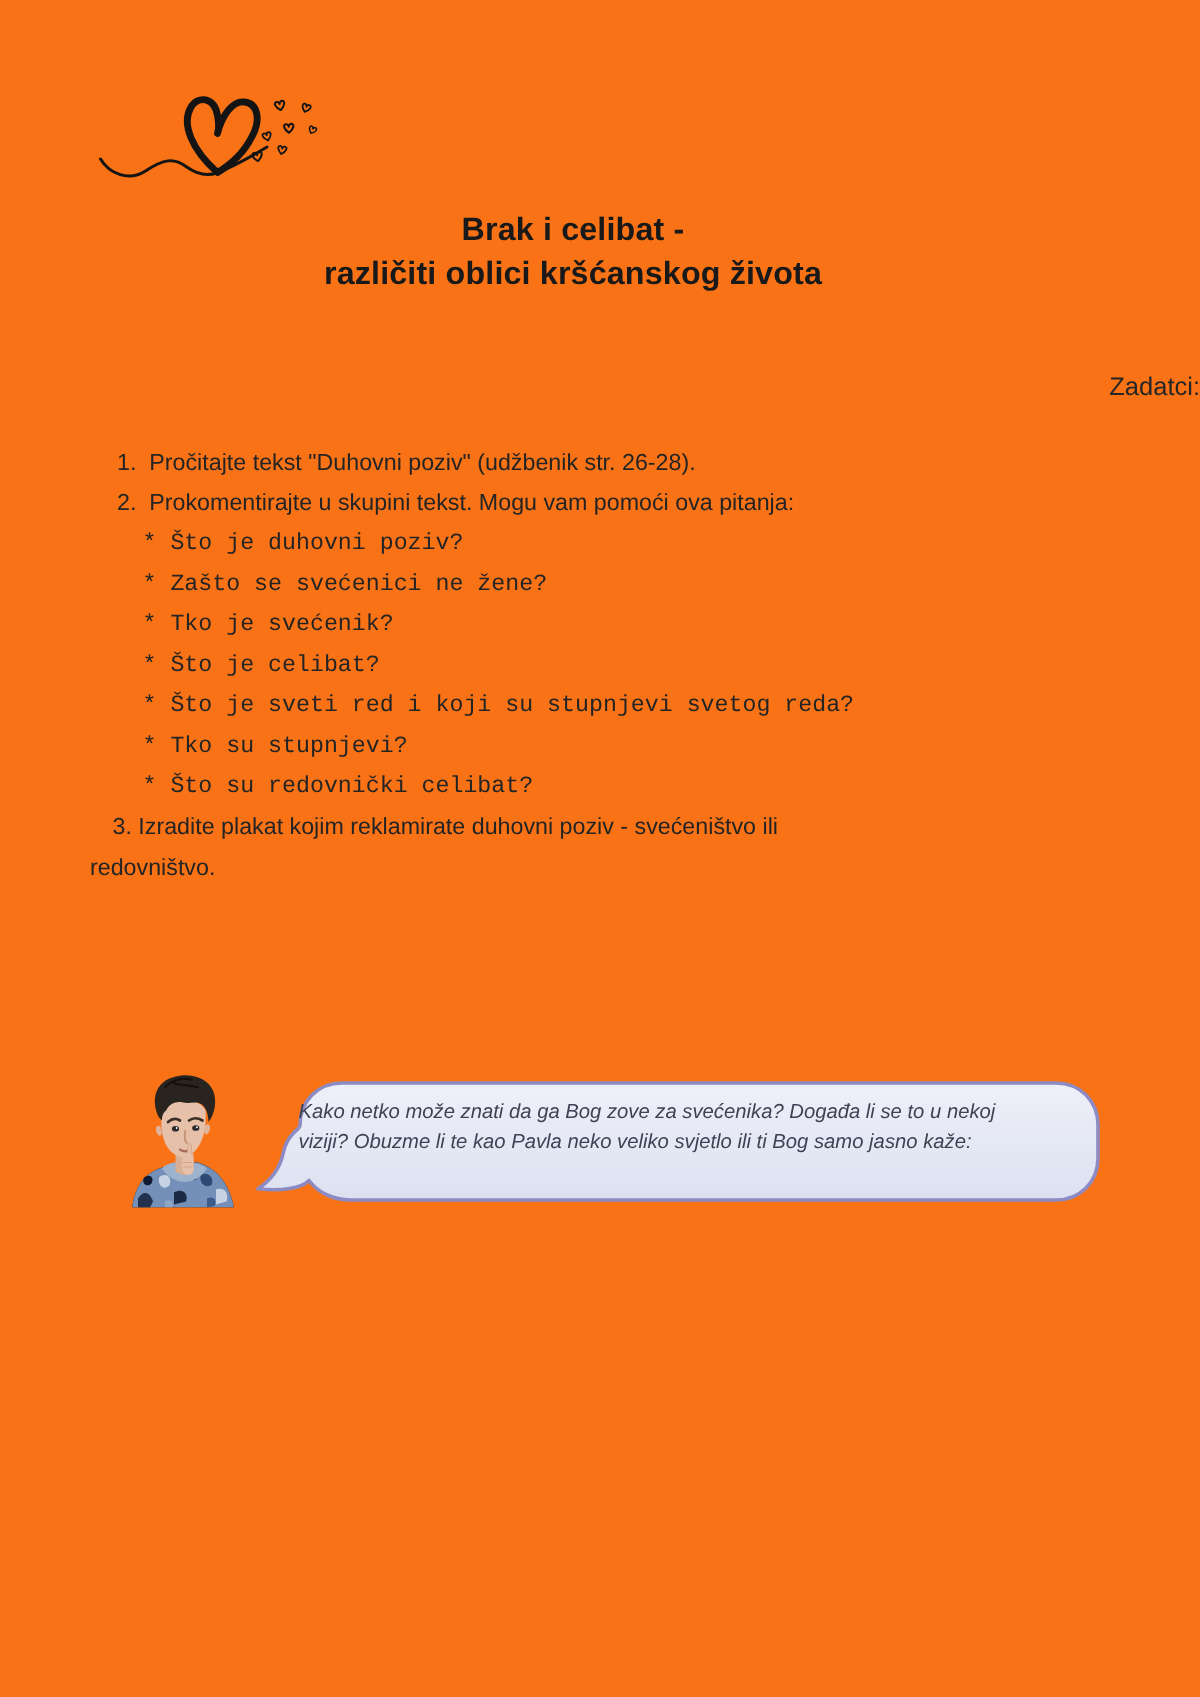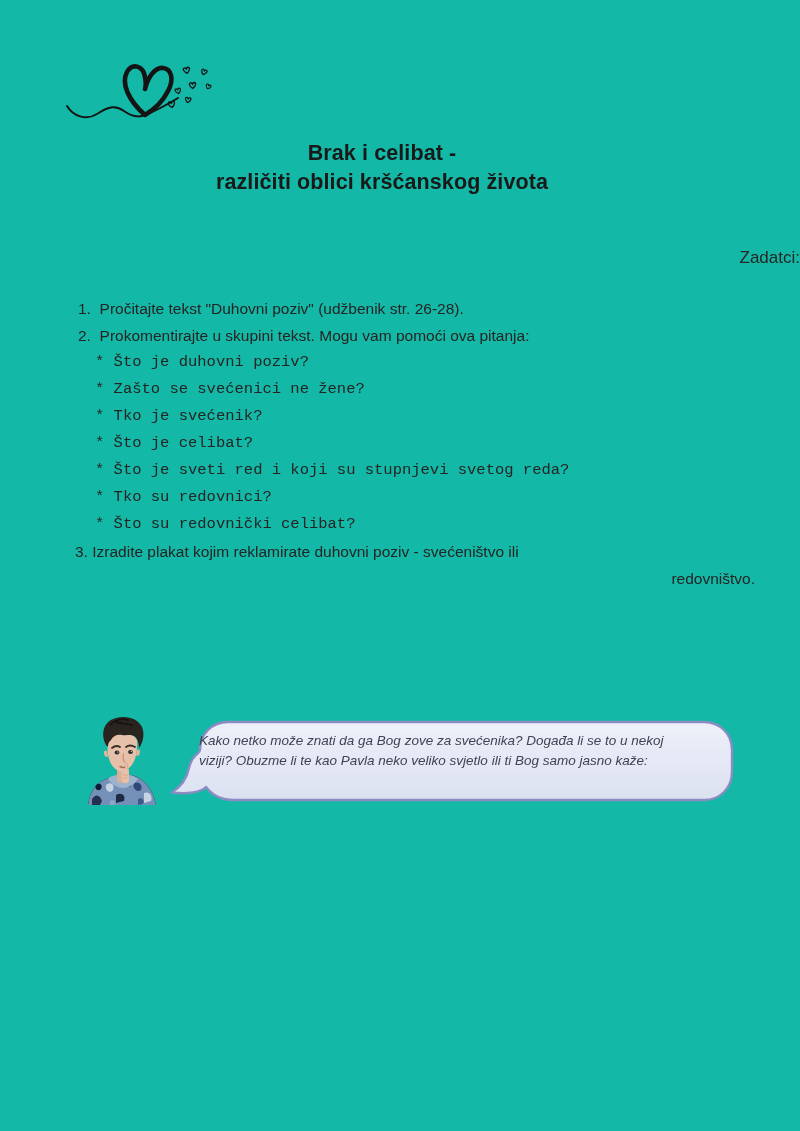--- a/index.html
+++ b/index.html
@@ -1,20 +1,20 @@
 <!DOCTYPE html>
 <html><head>
 <meta charset="utf-8">
 <style>
   html, body { margin: 0; padding: 0; background: #ffffff; }
   .page {
     position: relative;
     width: 800px;
     height: 1131px;
-    background: #14b8a6;
+    background: #f97316;
     font-family: "Liberation Sans", "DejaVu Sans", sans-serif;
     color: #222222;
     overflow: hidden;
   }
 
   
   .doodle {
     position: absolute;
     left: 64px;
     top: 56px;
@@ -56,21 +56,21 @@
     left: 60px;
     width: 695px;
     font-size: 15.5px;
     line-height: 27px;
     color: #242424;
   }
   .tasks .ln { white-space: pre-wrap; }
   .ln-num   { padding-left: 18px; }
   .ln-star  { padding-left: 35px; font-family: Liberation Mono, monospace; }
   .ln-three { padding-left: 15px; }
-  .ln-cont  { padding-left: 0; text-align: right; }
+  .ln-cont  { padding-left: 0; }
 
   
   .avatar {
     position: absolute;
     left: 82px;
     top: 715px;
     width: 80px;
     height: 90px;
   }
   .bubble {
@@ -126,21 +126,21 @@
   <div class="section-heading">Zadatci:</div>
 
   <div class="tasks">
     <div class="ln ln-num">1.  Pročitajte tekst "Duhovni poziv" (udžbenik str. 26-28).</div>
     <div class="ln ln-num">2.  Prokomentirajte u skupini tekst. Mogu vam pomoći ova pitanja:</div>
     <div class="ln ln-star">* Što je duhovni poziv?</div>
     <div class="ln ln-star">* Zašto se svećenici ne žene?</div>
     <div class="ln ln-star">* Tko je svećenik?</div>
     <div class="ln ln-star">* Što je celibat?</div>
     <div class="ln ln-star">* Što je sveti red i koji su stupnjevi svetog reda?</div>
-    <div class="ln ln-star">* Tko su redovnici?</div>
+    <div class="ln ln-star">* Tko su stupnjevi?</div>
     <div class="ln ln-star">* Što su redovnički celibat?</div>
     <div class="ln ln-three">3. Izradite plakat kojim reklamirate duhovni poziv - svećeništvo ili</div>
     <div class="ln ln-cont">redovništvo.</div>
   </div>
 
   <svg class="avatar" viewBox="0 0 80 90" aria-hidden="true">
 
     <g>
       <path d="M6,90 C8,76 14,68 24,64 L38,60 L50,60 C62,64 70,72 74,90 Z" fill="#74central"></path>
       <path d="M6,90 C8,76 14,68 24,64 L38,60 L50,60 C62,64 70,72 74,90 Z" fill="#7490b8"></path>

